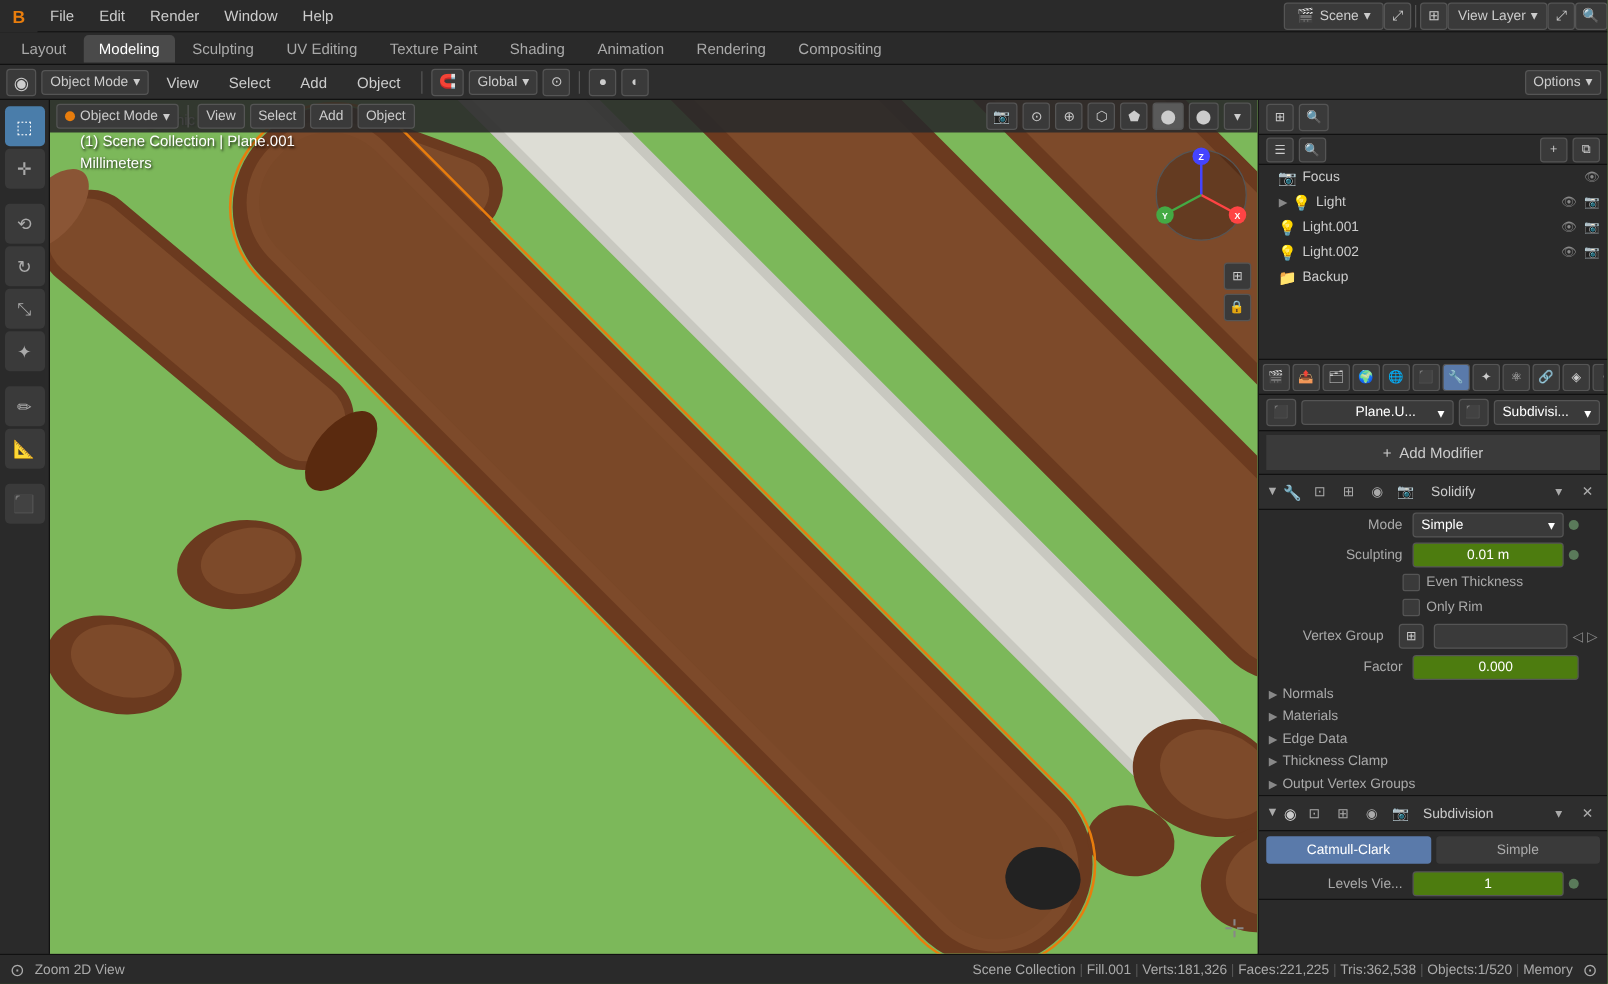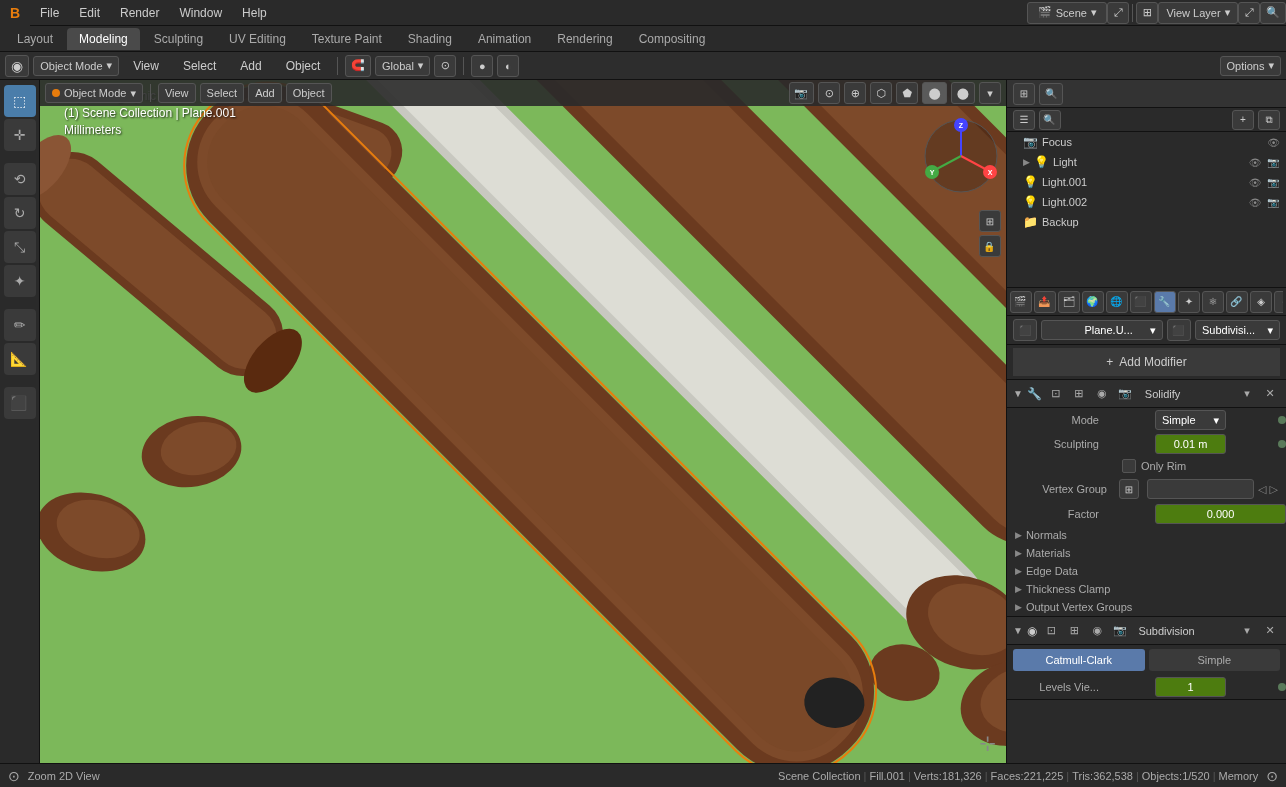--- a/index.html
+++ b/index.html
@@ -184,23 +184,22 @@
       display: flex; align-items: center; justify-content: center;
       cursor: pointer; font-size: 12px;
       width: 100%;
       padding: 0 8px;
       gap: 6px;
     }
 
     .prop-row {
       display: flex;
       align-items: center;
-      padding: 2px 0;
+      padding: 2px 23px;
       min-height: 22px;
-      gap: 48px;
     }
     .prop-label {
       width: 100px;
       color: #aaa;
       font-size: 11px;
       text-align: right;
       padding-right: 8px;
     }
     .prop-value {
       flex: 1;
@@ -666,20 +665,24 @@
 
         <div class="prop-row">
           <div class="prop-label">Sculpting</div>
           <div class="prop-value">
             <span>0.01 m</span>
           </div>
           <div class="prop-row-dot"></div>
         </div>
 
 
+        <div class="prop-checkbox-row">
+          <div class="prop-checkbox"></div>
+          <div class="prop-checkbox-label">Even Thickness</div>
+        </div>
 
 
         <div class="prop-checkbox-row">
           <div class="prop-checkbox"></div>
           <div class="prop-checkbox-label">Only Rim</div>
         </div>
 
         <div class="vertex-group-row" style="padding: 3px 8px;">
           <div class="prop-label" style="width:100px; text-align:right; padding-right:8px; color:#aaa; font-size:11px;">Vertex Group</div>
           <div class="vertex-group-icon">⊞</div>

